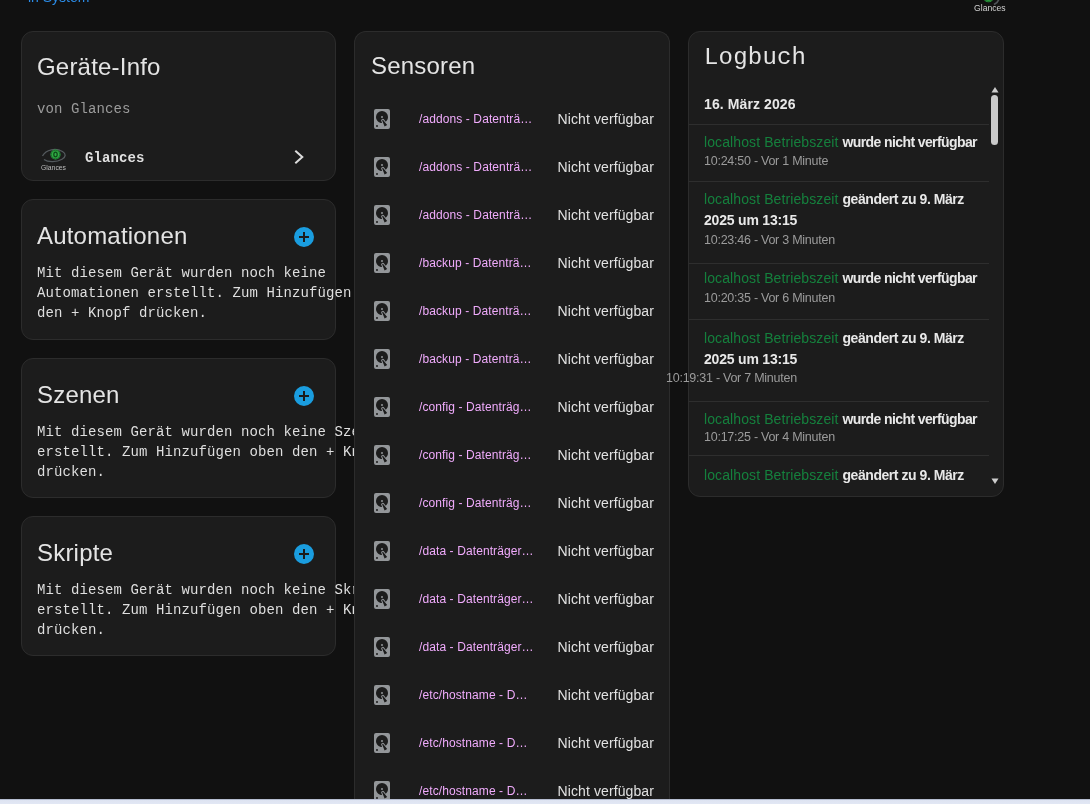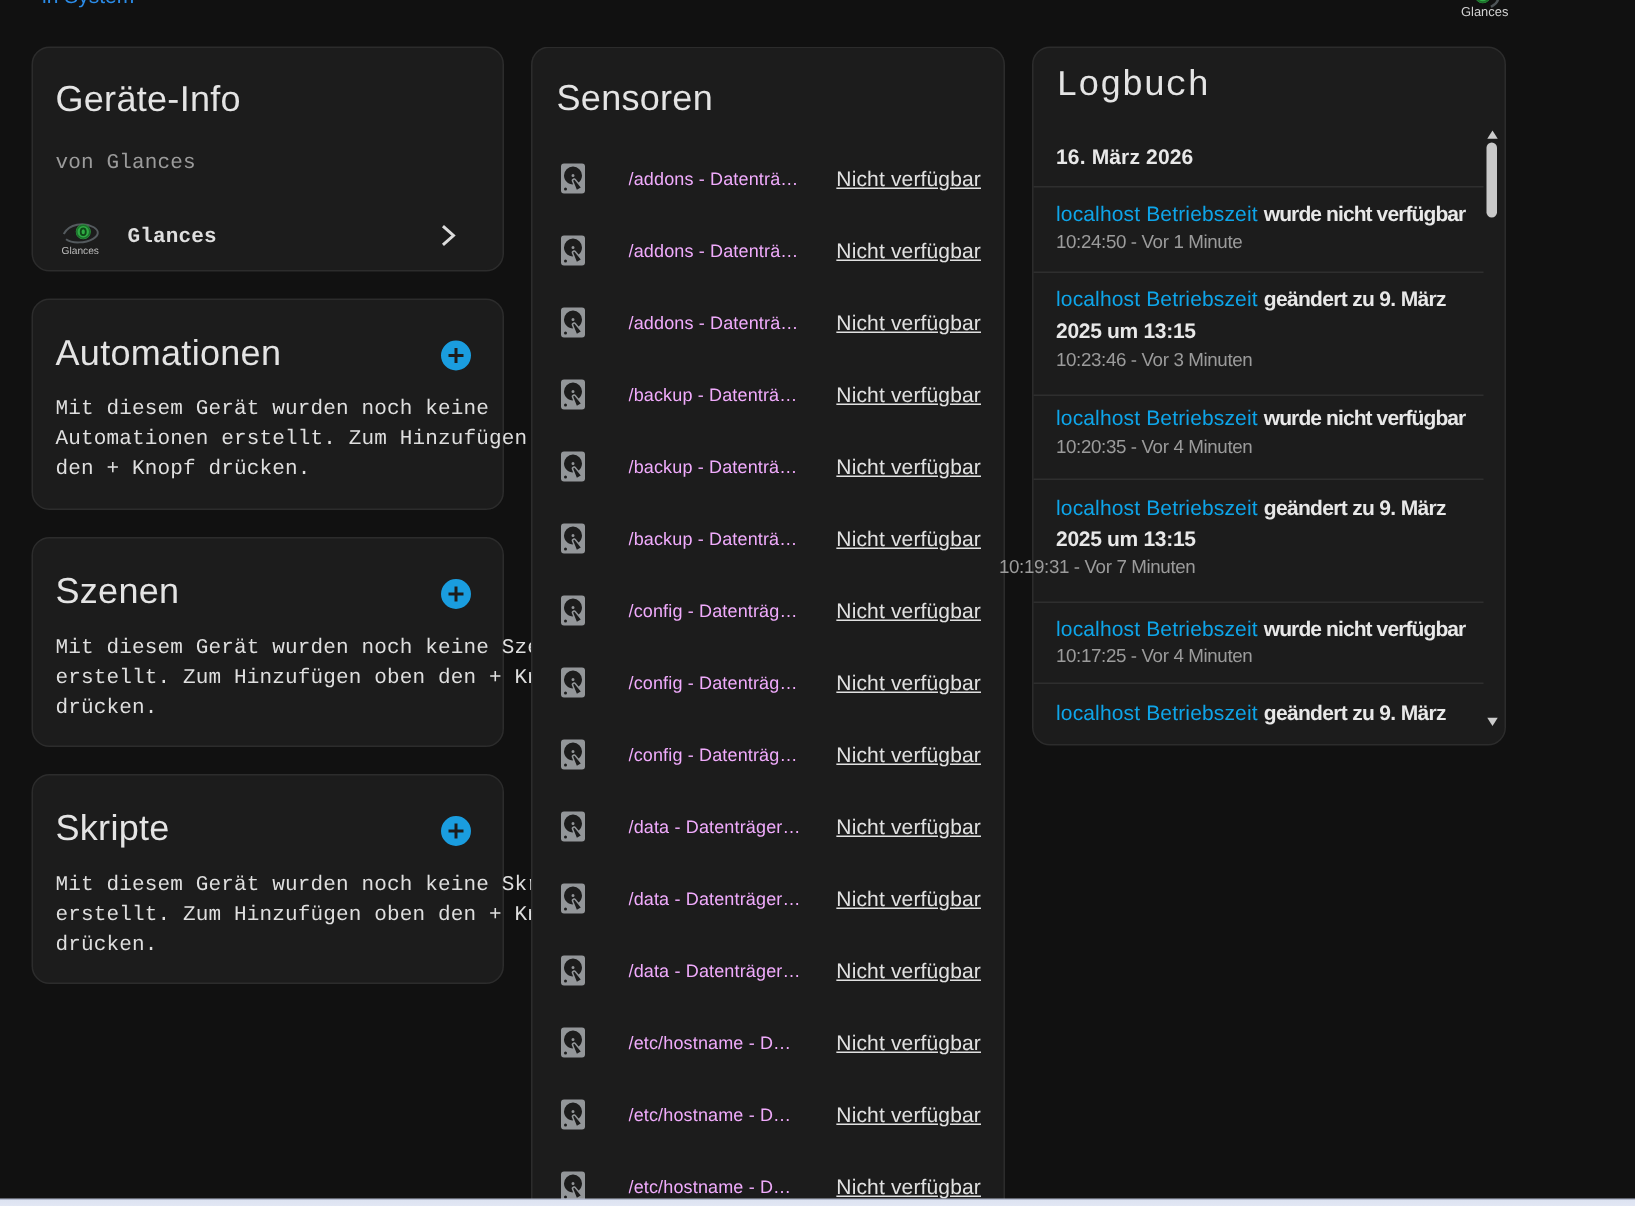--- a/index.html
+++ b/index.html
@@ -7,24 +7,24 @@
        font-family:"Liberation Sans", sans-serif;}
   .card{position:absolute;background:#1c1c1c;border:1px solid #2c2c2c;border-radius:12px;box-sizing:border-box;}
   .ctitle{position:absolute;font-size:24px;color:#e4e4e4;font-weight:400;line-height:24px;letter-spacing:0.2px;}
   .body14{position:absolute;font-size:14px;color:#dfdfdf;line-height:20px;letter-spacing:0.1px;font-family:Liberation Mono, monospace;}
   .grey{color:#9b9b9b;}
   a.toplink{position:absolute;left:28px;top:-11px;font-size:14px;font-weight:500;color:#2b8ce8;text-decoration:none;line-height:16px;}
   .pluscircle{position:absolute;width:24px;height:24px;}
   .senrow{position:absolute;left:354px;width:316px;height:48px;display:flex;align-items:center;box-sizing:border-box;padding:0 16px;}
   .senrow svg{flex:none;margin-right:25px;}
   .senlabel{flex:1;font-size:12px;color:#f0abfc;letter-spacing:0.1px;white-space:nowrap;overflow:hidden;}
-  .senval{flex:none;font-size:14px;color:#e1e1e1;letter-spacing:0.1px;text-decoration:underline;}
+  .senval{flex:none;font-size:14px;color:#e1e1e1;letter-spacing:0.1px;}
   .divider{position:absolute;height:1px;background:#2e2e2e;}
   .lbline{position:absolute;font-size:14px;color:#e8e8e8;line-height:20px;letter-spacing:0.1px;white-space:nowrap;}
-  .lbline a{color:#0ea5e9;text-decoration:none;}
+  .lbline a{color:#15803d;text-decoration:none;}
   .lbtime{position:absolute;font-size:12.5px;color:#9b9b9b;line-height:20px;letter-spacing:-0.25px;white-space:nowrap;}
 </style>
 </head>
 <body>
 <a class="toplink" href="#">in System</a>
 
 <div class="card" style="left:21px;top:31px;width:315px;height:150px;"></div>
 <div class="ctitle" style="left:37px;top:55px;">Geräte-Info</div>
 <div class="body14 grey" style="left:37px;top:99px;">von Glances</div>
 
@@ -180,21 +180,21 @@
 <div class="lbline" style="left:704px;top:132px;"><a href="#">localhost Betriebszeit</a> <b style="letter-spacing:-0.6px;">wurde nicht verfügbar</b></div>
 <div class="lbtime" style="left:704px;top:151px;">10:24:50 - Vor 1 Minute</div>
 
 <div class="divider" style="left:689px;top:181px;width:300px;"></div>
 <div class="lbline" style="left:704px;top:189px;"><a href="#">localhost Betriebszeit</a> <b style="letter-spacing:-0.45px;">geändert zu 9. März</b></div>
 <div class="lbline" style="left:704px;top:210px;"><b style="letter-spacing:-0.2px;">2025 um 13:15</b></div>
 <div class="lbtime" style="left:704px;top:230px;">10:23:46 - Vor 3 Minuten</div>
 
 <div class="divider" style="left:689px;top:263px;width:300px;"></div>
 <div class="lbline" style="left:704px;top:268px;"><a href="#">localhost Betriebszeit</a> <b style="letter-spacing:-0.6px;">wurde nicht verfügbar</b></div>
-<div class="lbtime" style="left:704px;top:288px;">10:20:35 - Vor 4 Minuten</div>
+<div class="lbtime" style="left:704px;top:288px;">10:20:35 - Vor 6 Minuten</div>
 
 <div class="divider" style="left:689px;top:319px;width:300px;"></div>
 <div class="lbline" style="left:704px;top:328px;"><a href="#">localhost Betriebszeit</a> <b style="letter-spacing:-0.45px;">geändert zu 9. März</b></div>
 <div class="lbline" style="left:704px;top:349px;"><b style="letter-spacing:-0.2px;">2025 um 13:15</b></div>
 <div class="lbtime" style="left:666px;top:368px;">10:19:31 - Vor 7 Minuten</div>
 
 <div class="divider" style="left:689px;top:401px;width:300px;"></div>
 <div class="lbline" style="left:704px;top:409px;"><a href="#">localhost Betriebszeit</a> <b style="letter-spacing:-0.6px;">wurde nicht verfügbar</b></div>
 <div class="lbtime" style="left:704px;top:427px;">10:17:25 - Vor 4 Minuten</div>
 

